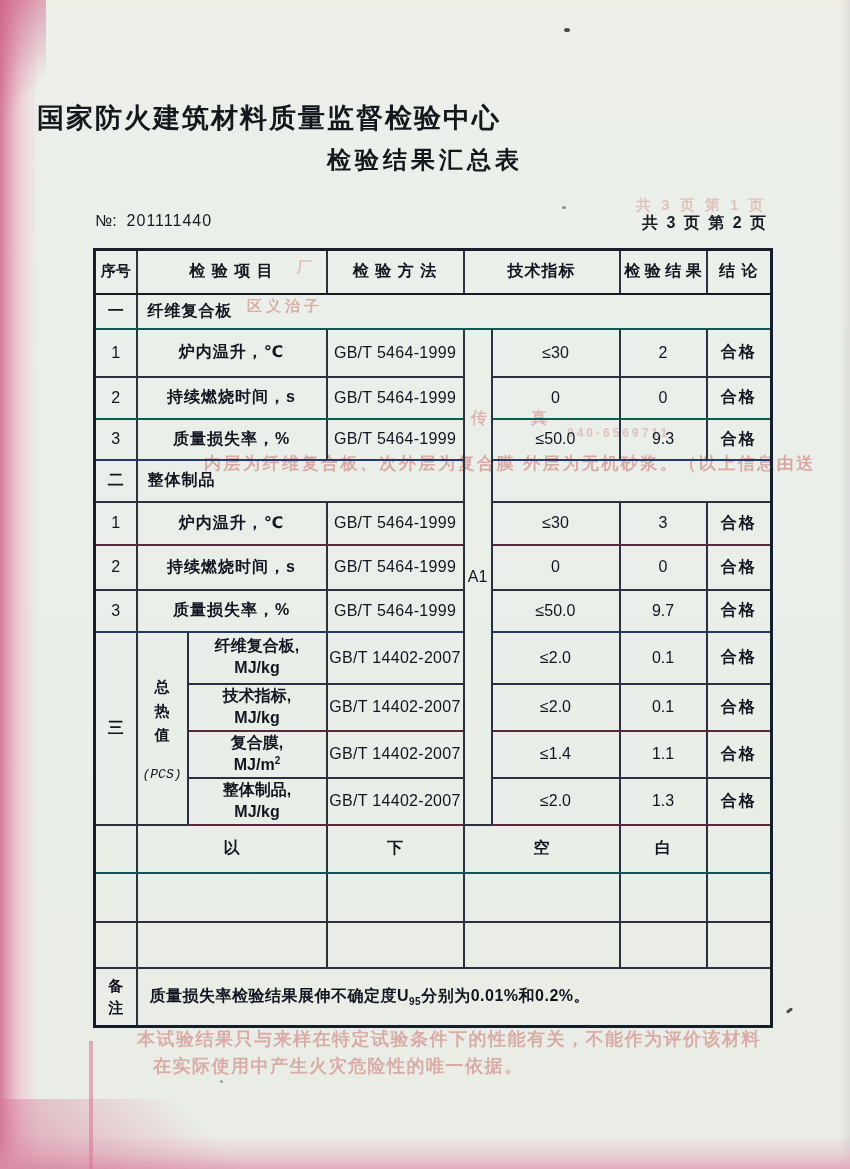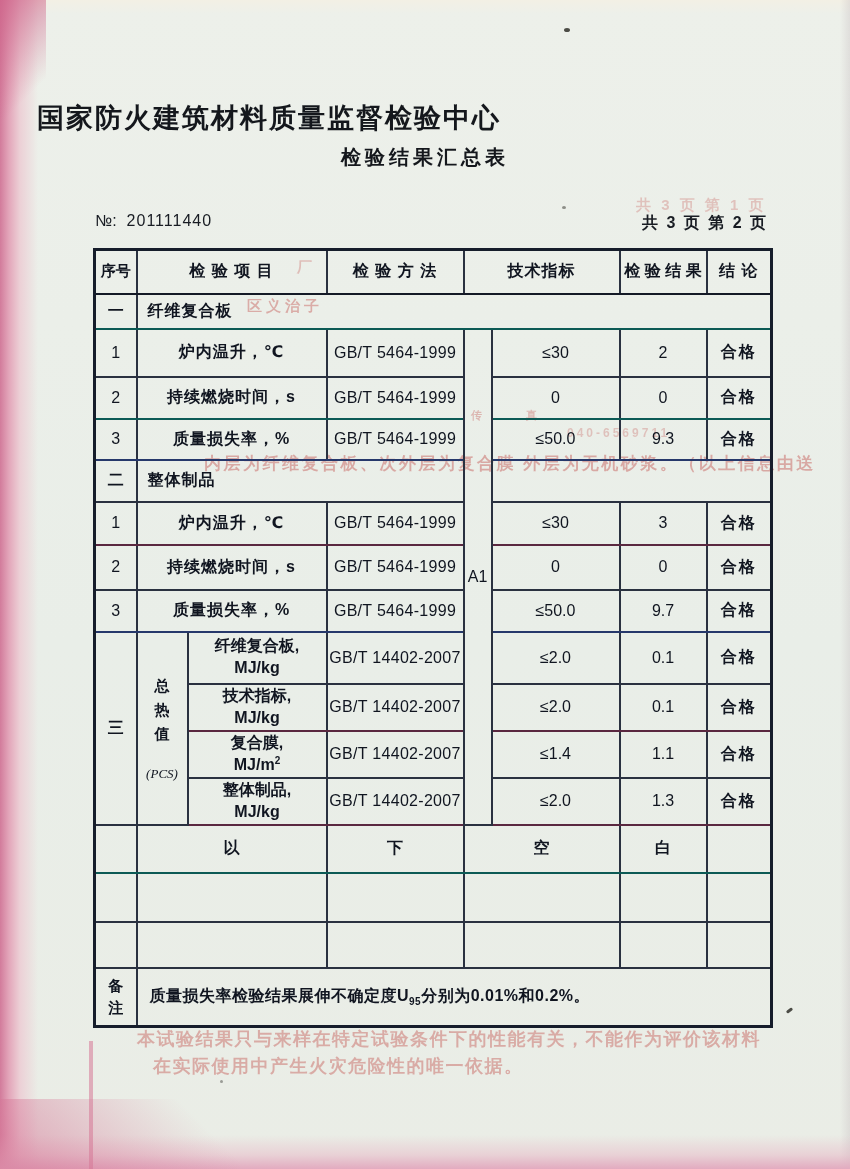--- a/index.html
+++ b/index.html
@@ -21,21 +21,21 @@
     background:linear-gradient(180deg,rgba(243,240,228,.9),rgba(243,240,228,0));}
   .edge-right{position:absolute;right:0;top:0;width:10px;height:100%;
     background:linear-gradient(270deg,rgba(198,188,192,.35),rgba(198,188,192,0));}
   .pink-line-bl{position:absolute;left:89px;bottom:0;width:4px;height:128px;
     background:rgba(213,118,150,.55);filter:blur(.5px);}
   .speck{position:absolute;background:#4c4c46;border-radius:50%;}
   
   .title1{position:absolute;top:100px;left:0;width:100%;text-align:left;
     font-size:27px;font-weight:bold;letter-spacing:2px;color:#14171c;margin-left:37px;}
   .title2{position:absolute;top:144px;left:0;width:100%;text-align:center;
-    font-size:20px;font-weight:bold;letter-spacing:4px;color:#14171c;}
+    font-size:24px;font-weight:bold;letter-spacing:4px;color:#14171c;}
   .report-no{position:absolute;left:95px;top:212px;font-size:16px;color:#181c23;}
   .report-no .val{margin-left:10px;letter-spacing:1px;}
   .page-info{position:absolute;right:82px;top:213px;font-size:16px;font-weight:bold;
     letter-spacing:2px;color:#181c23;}
   
   .bleed{position:absolute;color:#bf423e;font-weight:bold;white-space:nowrap;
     filter:blur(.7px);opacity:.34;z-index:1;}
   
   table.report{position:absolute;left:93px;top:248px;width:677px;z-index:2;
     border-collapse:collapse;table-layout:fixed;border:3px solid #161d2b;}
@@ -45,21 +45,21 @@
   .hdr{font-weight:bold;letter-spacing:1px;margin-left:24px;}
   .seq{font-weight:bold;}
   .section-name{text-align:left !important;padding-left:10px !important;font-weight:bold;letter-spacing:1px;}
   .item{font-weight:bold;letter-spacing:1px;}
   .method{font-size:14.5px;letter-spacing:.3px;}
   .num{font-size:15.5px;}
   .pass{font-weight:bold;letter-spacing:2px;}
   .item2{font-weight:bold;font-size:14.5px;line-height:1.4;}
   .strip{font-size:13.5px;}
   .group-cell div.gch{font-weight:bold;font-size:15px;line-height:1.6;}
-  .group-cell div.gsub{font-family:Liberation Serif, serif;
+  .group-cell div.gsub{font-family:Liberation Mono, monospace;
     font-style:italic;font-size:13px;margin-top:20px;}
   .blankc{font-weight:bold;}
   .remark-label div{font-weight:bold;font-size:15px;line-height:1.5;}
   .remark-text{text-align:left !important;padding:4px 12px !important;
     font-weight:bold;font-size:15.5px;letter-spacing:.5px;}
   .remark-text sub{font-size:10px;}
   .item2 sup{font-size:10px;}
   
   tr.bb-teal td{border-bottom-color:#0c5a55;}
   tr.bb-maroon td{border-bottom-color:#5a2840;}
@@ -79,21 +79,21 @@
   <div class="corner-bl"></div>
   <div class="pink-line-bl"></div>
   <div class="speck" style="left:564px;top:28px;width:6px;height:4px;"></div>
   <div class="speck" style="left:562px;top:206px;width:4px;height:3px;opacity:.6;"></div>
   <div class="speck" style="left:786px;top:1009px;width:7px;height:3px;transform:rotate(-35deg);border-radius:2px;"></div>
   <div class="speck" style="left:220px;top:1080px;width:3px;height:3px;opacity:.5;"></div>
 
   <span class="bleed" style="left:636px;top:196px;font-size:15px;letter-spacing:3px;opacity:.26;">共 3 页 第 1 页</span>
   <span class="bleed" style="left:297px;top:258px;font-size:15px;opacity:.28;">厂</span>
   <span class="bleed" style="left:247px;top:297px;font-size:15px;letter-spacing:4px;opacity:.38;">区义治子</span>
-  <span class="bleed" style="left:471px;top:408px;font-size:11px;letter-spacing:44px;opacity:.32;">传真</span>
+  <span class="bleed" style="left:471px;top:408px;font-size:16px;letter-spacing:44px;opacity:.32;">传真</span>
   <span class="bleed" style="left:567px;top:426px;font-size:12px;letter-spacing:3px;opacity:.26;">040-6569711</span>
   <span class="bleed" style="left:204px;top:452px;font-size:17px;letter-spacing:2.5px;opacity:.4;">内层为纤维复合板、次外层为复合膜 外层为无机砂浆。（以上信息由送</span>
   <span class="bleed" style="left:137px;top:1027px;font-size:18px;letter-spacing:1.5px;opacity:.38;">本试验结果只与来样在特定试验条件下的性能有关，不能作为评价该材料</span>
   <span class="bleed" style="left:153px;top:1054px;font-size:18px;letter-spacing:1.5px;opacity:.38;">在实际使用中产生火灾危险性的唯一依据。</span>
 
   <div class="title1">国家防火建筑材料质量监督检验中心</div>
   <div class="title2">检验结果汇总表</div>
   <div class="report-no">
     <span>№:</span><span class="val">201111440</span>
   </div>

